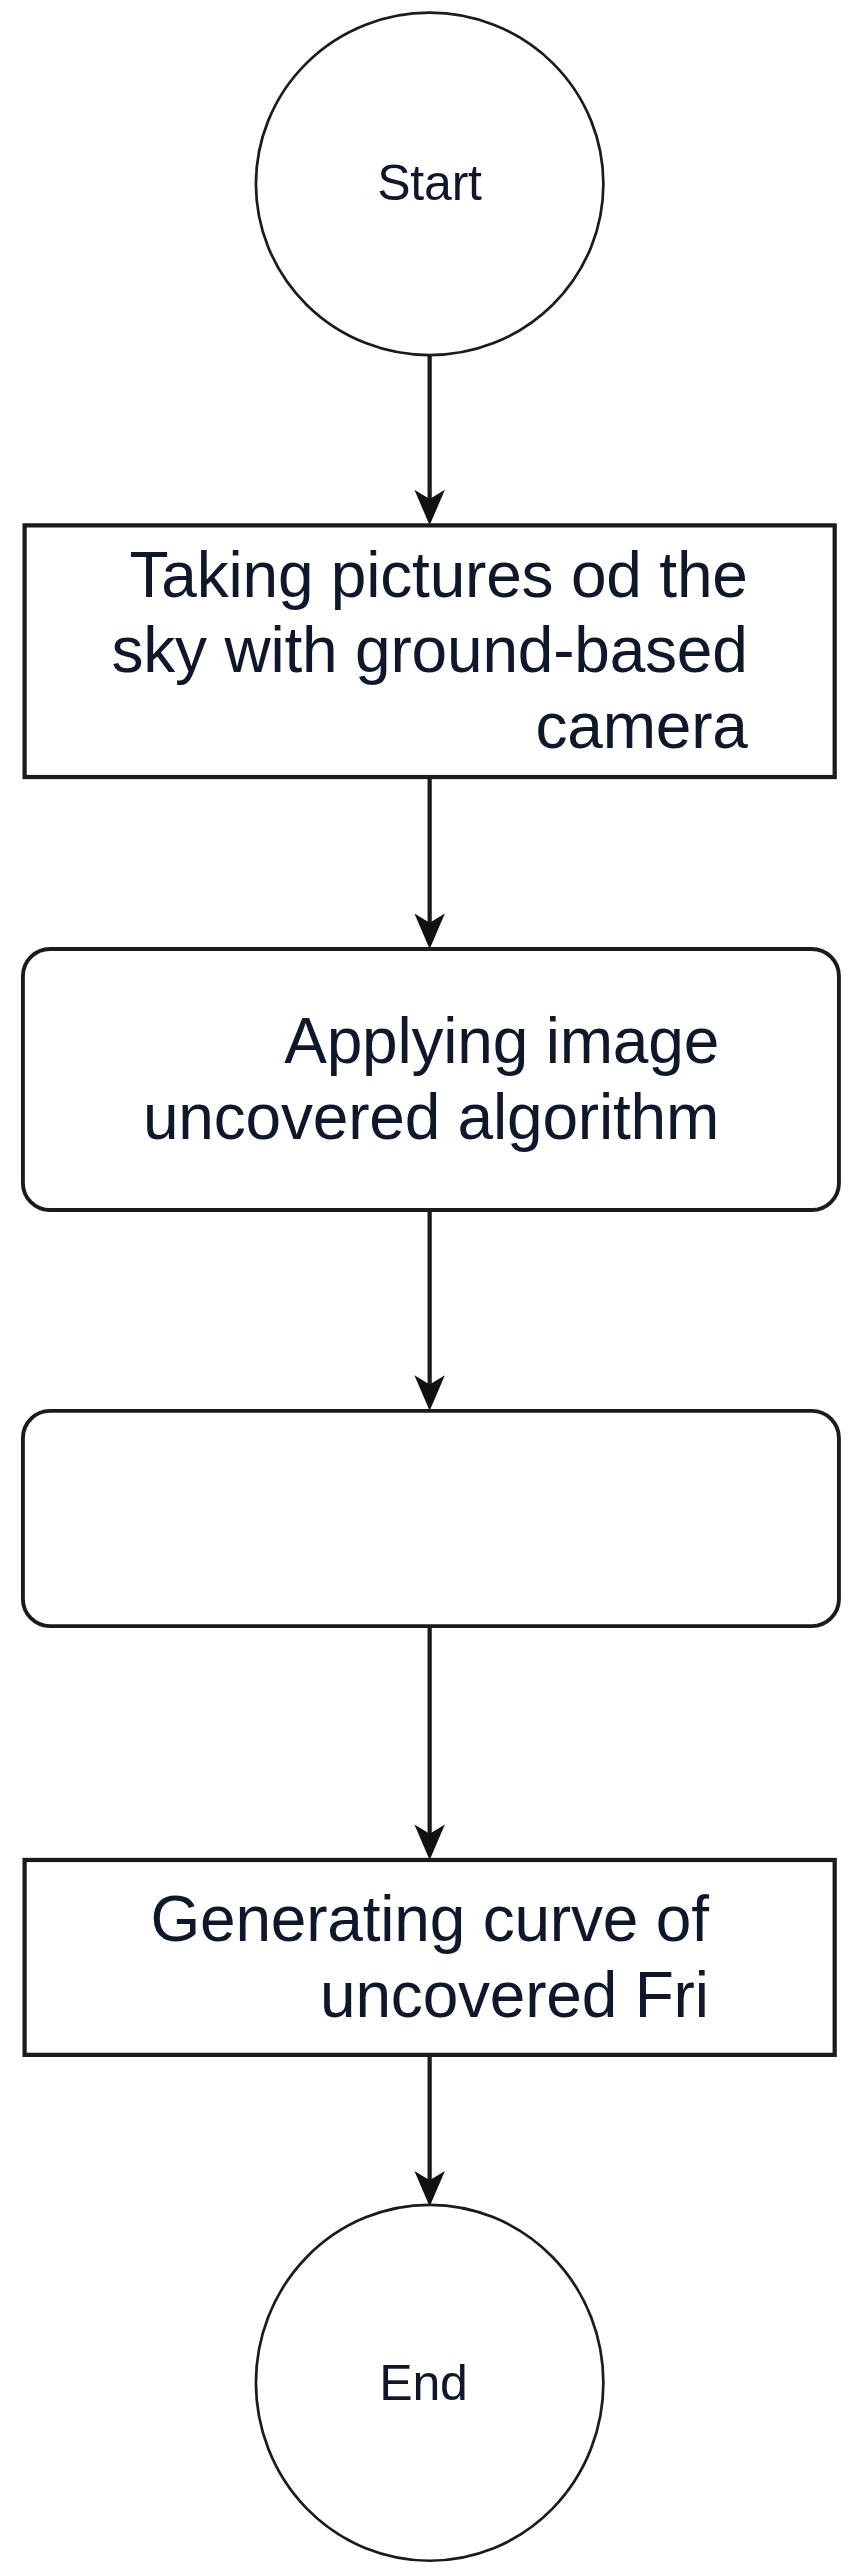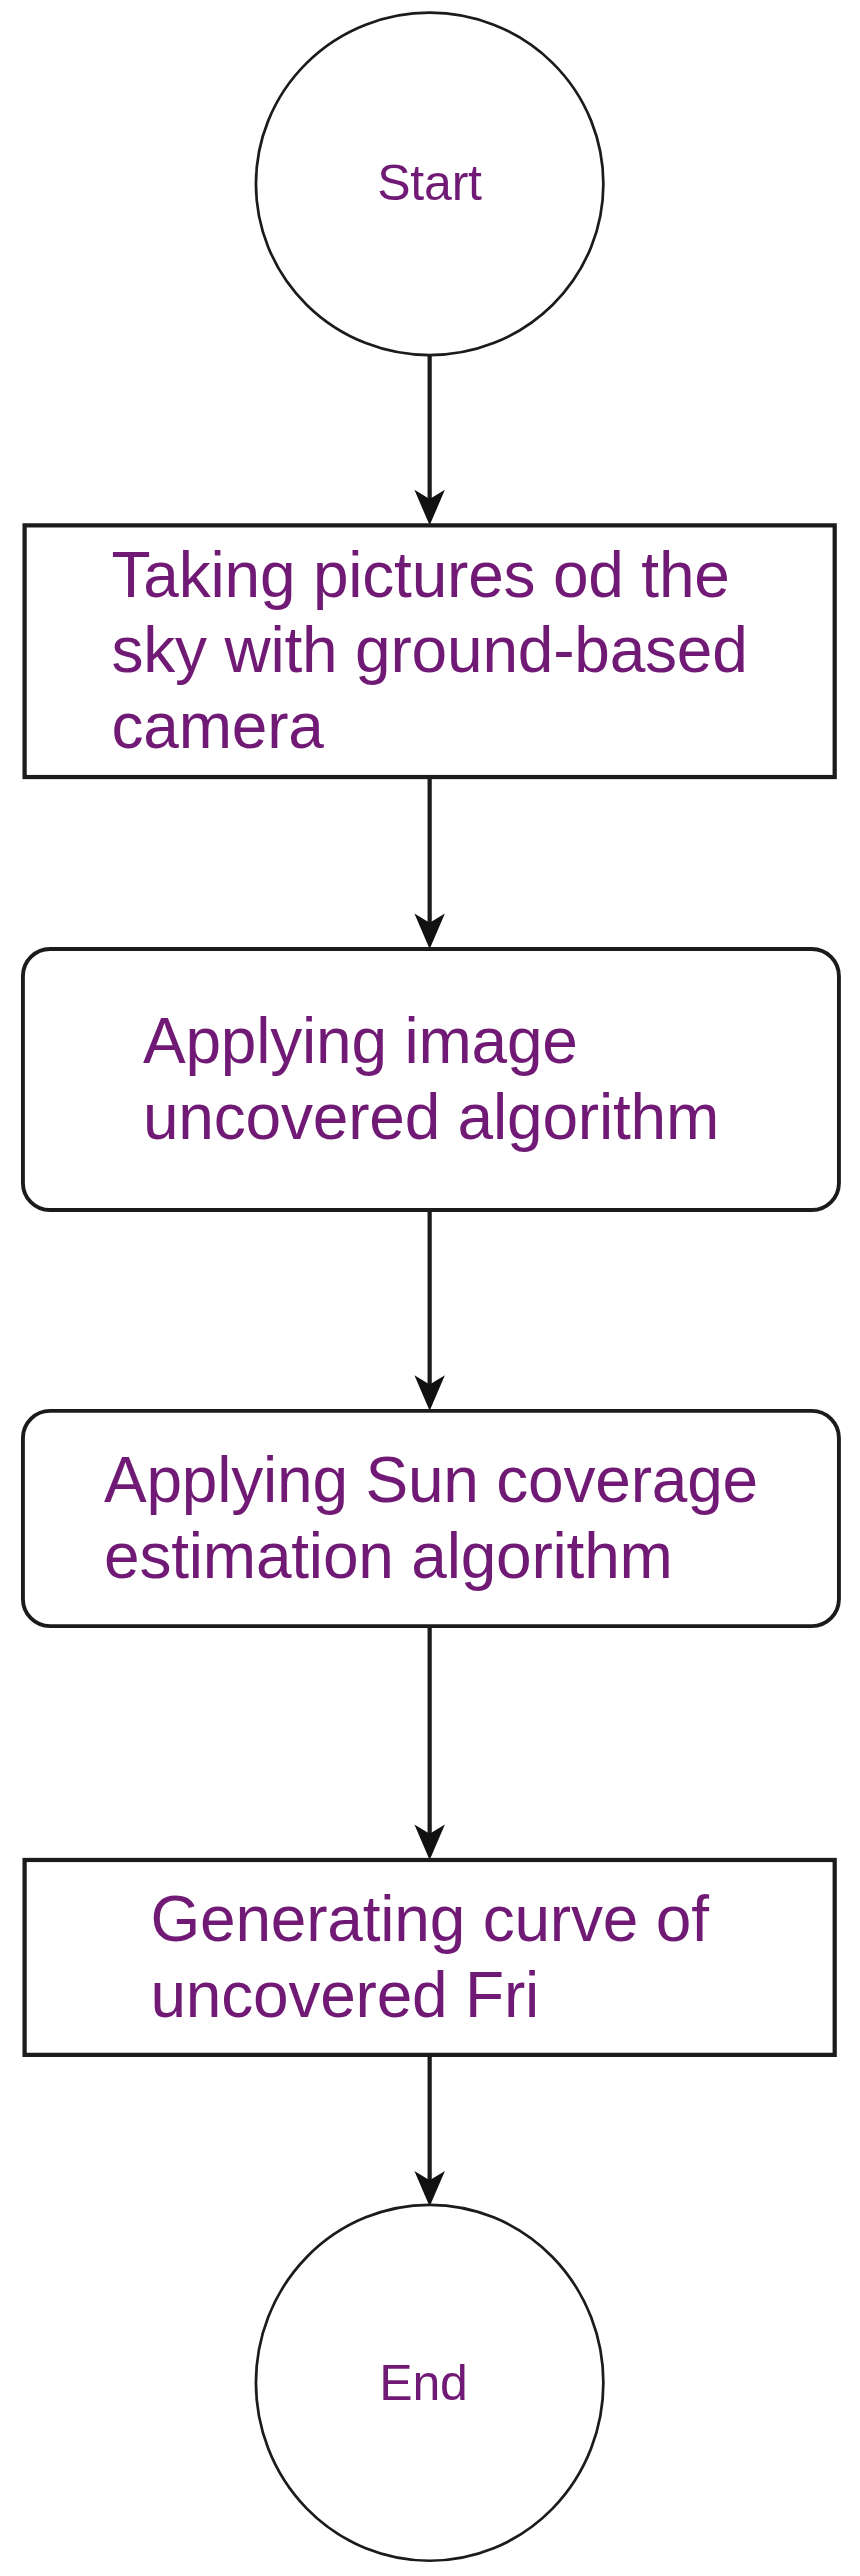--- a/index.html
+++ b/index.html
@@ -44,22 +44,22 @@
   }
   .connector-head {
     fill: #111111;
     stroke: none;
   }
   .node-label {
     position: absolute;
     display: flex;
     align-items: center;
     justify-content: center;
-    text-align: left;
-    color: #701a75;
+    text-align: right;
+    color: #0f172a;
     font-family: "Liberation Sans", sans-serif;
     line-height: 1.18;
     white-space: pre-line;
     pointer-events: none;
     letter-spacing: -0.2px;
   }
   .label-terminator {
     font-size: 50px;
   }
   .label-process {
@@ -113,22 +113,20 @@
 
   <div class="node-label label-terminator" style="left:256px; top:12.7px; width:347px; height:342px;">Start</div>
 
   <div class="node-label label-process" style="left:24.6px; top:525px; width:810px; height:252px;">Taking pictures od the
 sky with ground-based
 camera</div>
 
   <div class="node-label label-process" style="left:23px; top:949px; width:816px; height:261px;">Applying image
 uncovered algorithm</div>
 
-  <div class="node-label label-process" style="left:23px; top:1411px; width:816px; height:215px;">Applying Sun coverage
-estimation algorithm</div>
 
   <div class="node-label label-process" style="left:24.6px; top:1860px; width:810px; height:195px;">Generating curve of
 uncovered Fri</div>
 
   <div class="node-label label-terminator" style="left:250px; top:2205px; width:347px; height:356px;">End</div>
 
 </div>
 
 
 </body></html>

